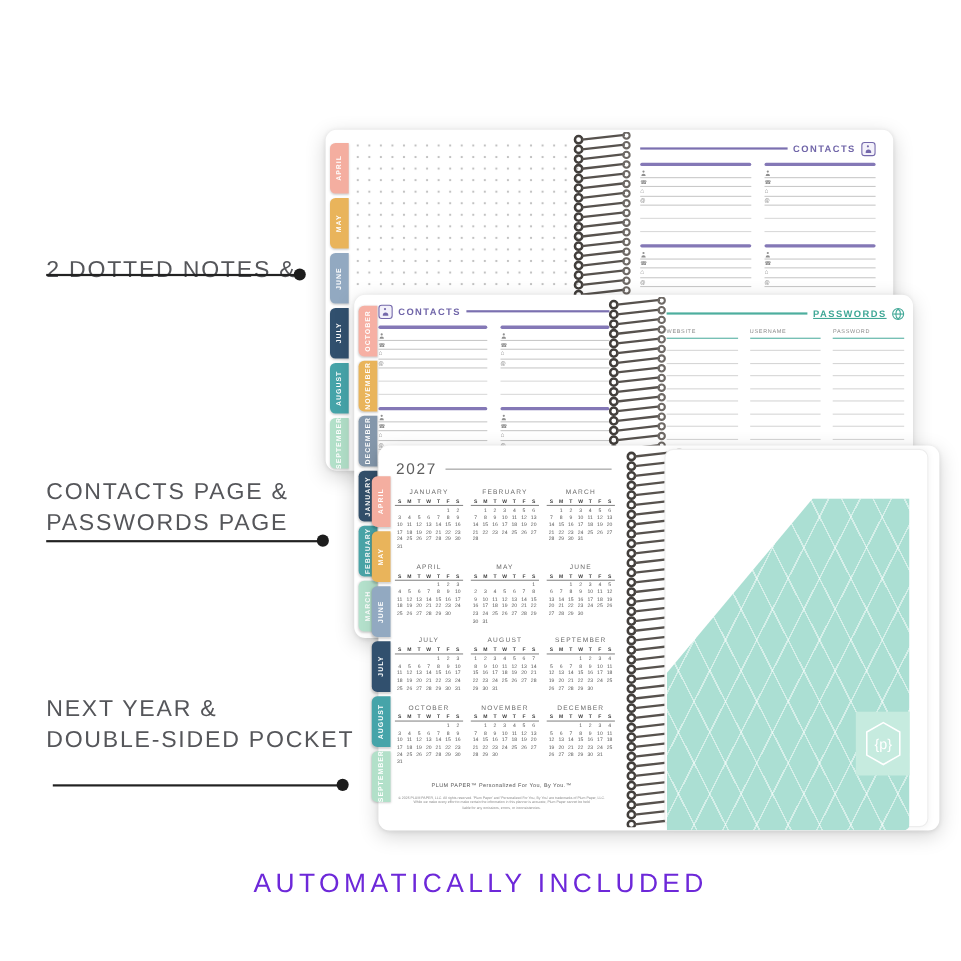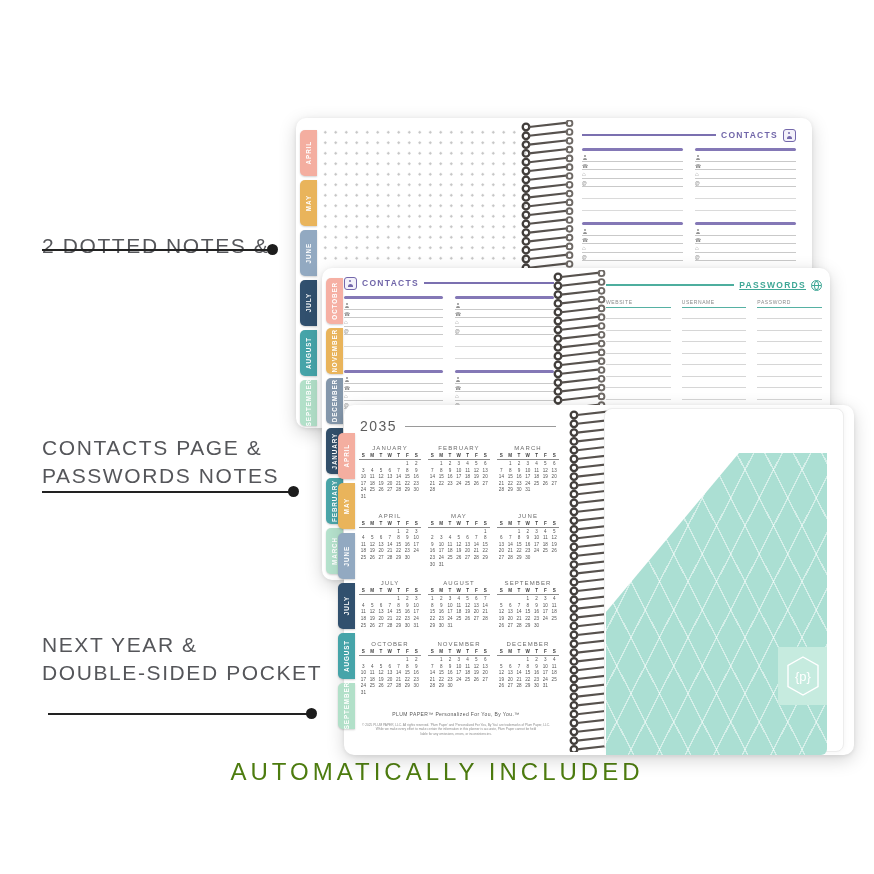--- a/index.html
+++ b/index.html
@@ -4,22 +4,22 @@
 <style>
   html,body{margin:0;padding:0;}
   body{width:874px;height:874px;position:relative;background:#ffffff;overflow:hidden;
        font-family:"Liberation Sans", sans-serif;}
   
   .callout{position:absolute;color:#55565a;font-size:21px;line-height:28px;
            letter-spacing:1.6px;font-weight:500;}
   .callout-line{position:absolute;height:2px;background:#222;}
   .callout-line .dot{position:absolute;right:-4px;top:-5px;width:11px;height:11px;
                      border-radius:50%;background:#1c1c1c;}
-  .bottom-caption{position:absolute;top:758px;left:0;width:874px;text-align:center;
-                  color:#4d7c0f;font-size:24px;letter-spacing:4px;font-weight:500;}
+  .bottom-caption{position:absolute;top:790px;left:0;width:874px;text-align:center;
+                  color:#6d28d9;font-size:24px;letter-spacing:4px;font-weight:500;}
   
   .card{position:absolute;background:#fff;border-radius:10px;
         box-shadow:0 5px 18px rgba(0,0,0,.17), 0 1px 4px rgba(0,0,0,.08);}
   #card-top{left:296px;top:118px;width:516px;height:310px;z-index:1;}
   #card-mid{left:322px;top:268px;width:508px;height:312px;z-index:2;}
   #card-bot{left:344px;top:405px;width:510px;height:350px;z-index:3;}
   
   .tabcol{position:absolute;width:17px;}
   .tab{height:46px;margin-bottom:4px;border-radius:5px 0 0 5px;
        display:flex;align-items:center;justify-content:center;
@@ -582,21 +582,21 @@
       </div>
       <div class="tab" style="background: rgb(70, 164, 169);">
         <span>AUGUST</span>
       </div>
       <div class="tab" style="background: rgb(178, 224, 201);">
         <span>SEPTEMBER</span>
       </div>
     </div>
 
   <div class="yearhead">
-    <span class="yearnum">2035</span>
+    <span class="yearnum">2027</span>
     <div class="yearline"></div>
   </div>
   <div class="months">
       <div class="month">
         <div class="mname">JANUARY</div>
         <div class="wrow">
           <span class="wcell">S</span>
           <span class="wcell">M</span>
           <span class="wcell">T</span>
           <span class="wcell">W</span>
@@ -1444,21 +1444,21 @@
 
 <div class="callout" style="left:42px;top:192px;margin-top:40px;">
   <div>2 DOTTED NOTES &amp;</div>
 </div>
 <div class="callout-line" style="left:42px;top:249px;width:232px;">
   <div class="dot"></div>
 </div>
 
 <div class="callout" style="left:42px;top:434px;">
   <div>CONTACTS PAGE &amp;</div>
-  <div>PASSWORDS NOTES</div>
+  <div>PASSWORDS PAGE</div>
 </div>
 <div class="callout-line" style="left:42px;top:491px;width:253px;">
   <div class="dot"></div>
 </div>
 
 <div class="callout" style="left:42px;top:631px;">
   <div>NEXT YEAR &amp;</div>
   <div>DOUBLE-SIDED POCKET</div>
 </div>
 <div class="callout-line" style="left:48px;top:713px;width:265px;">

